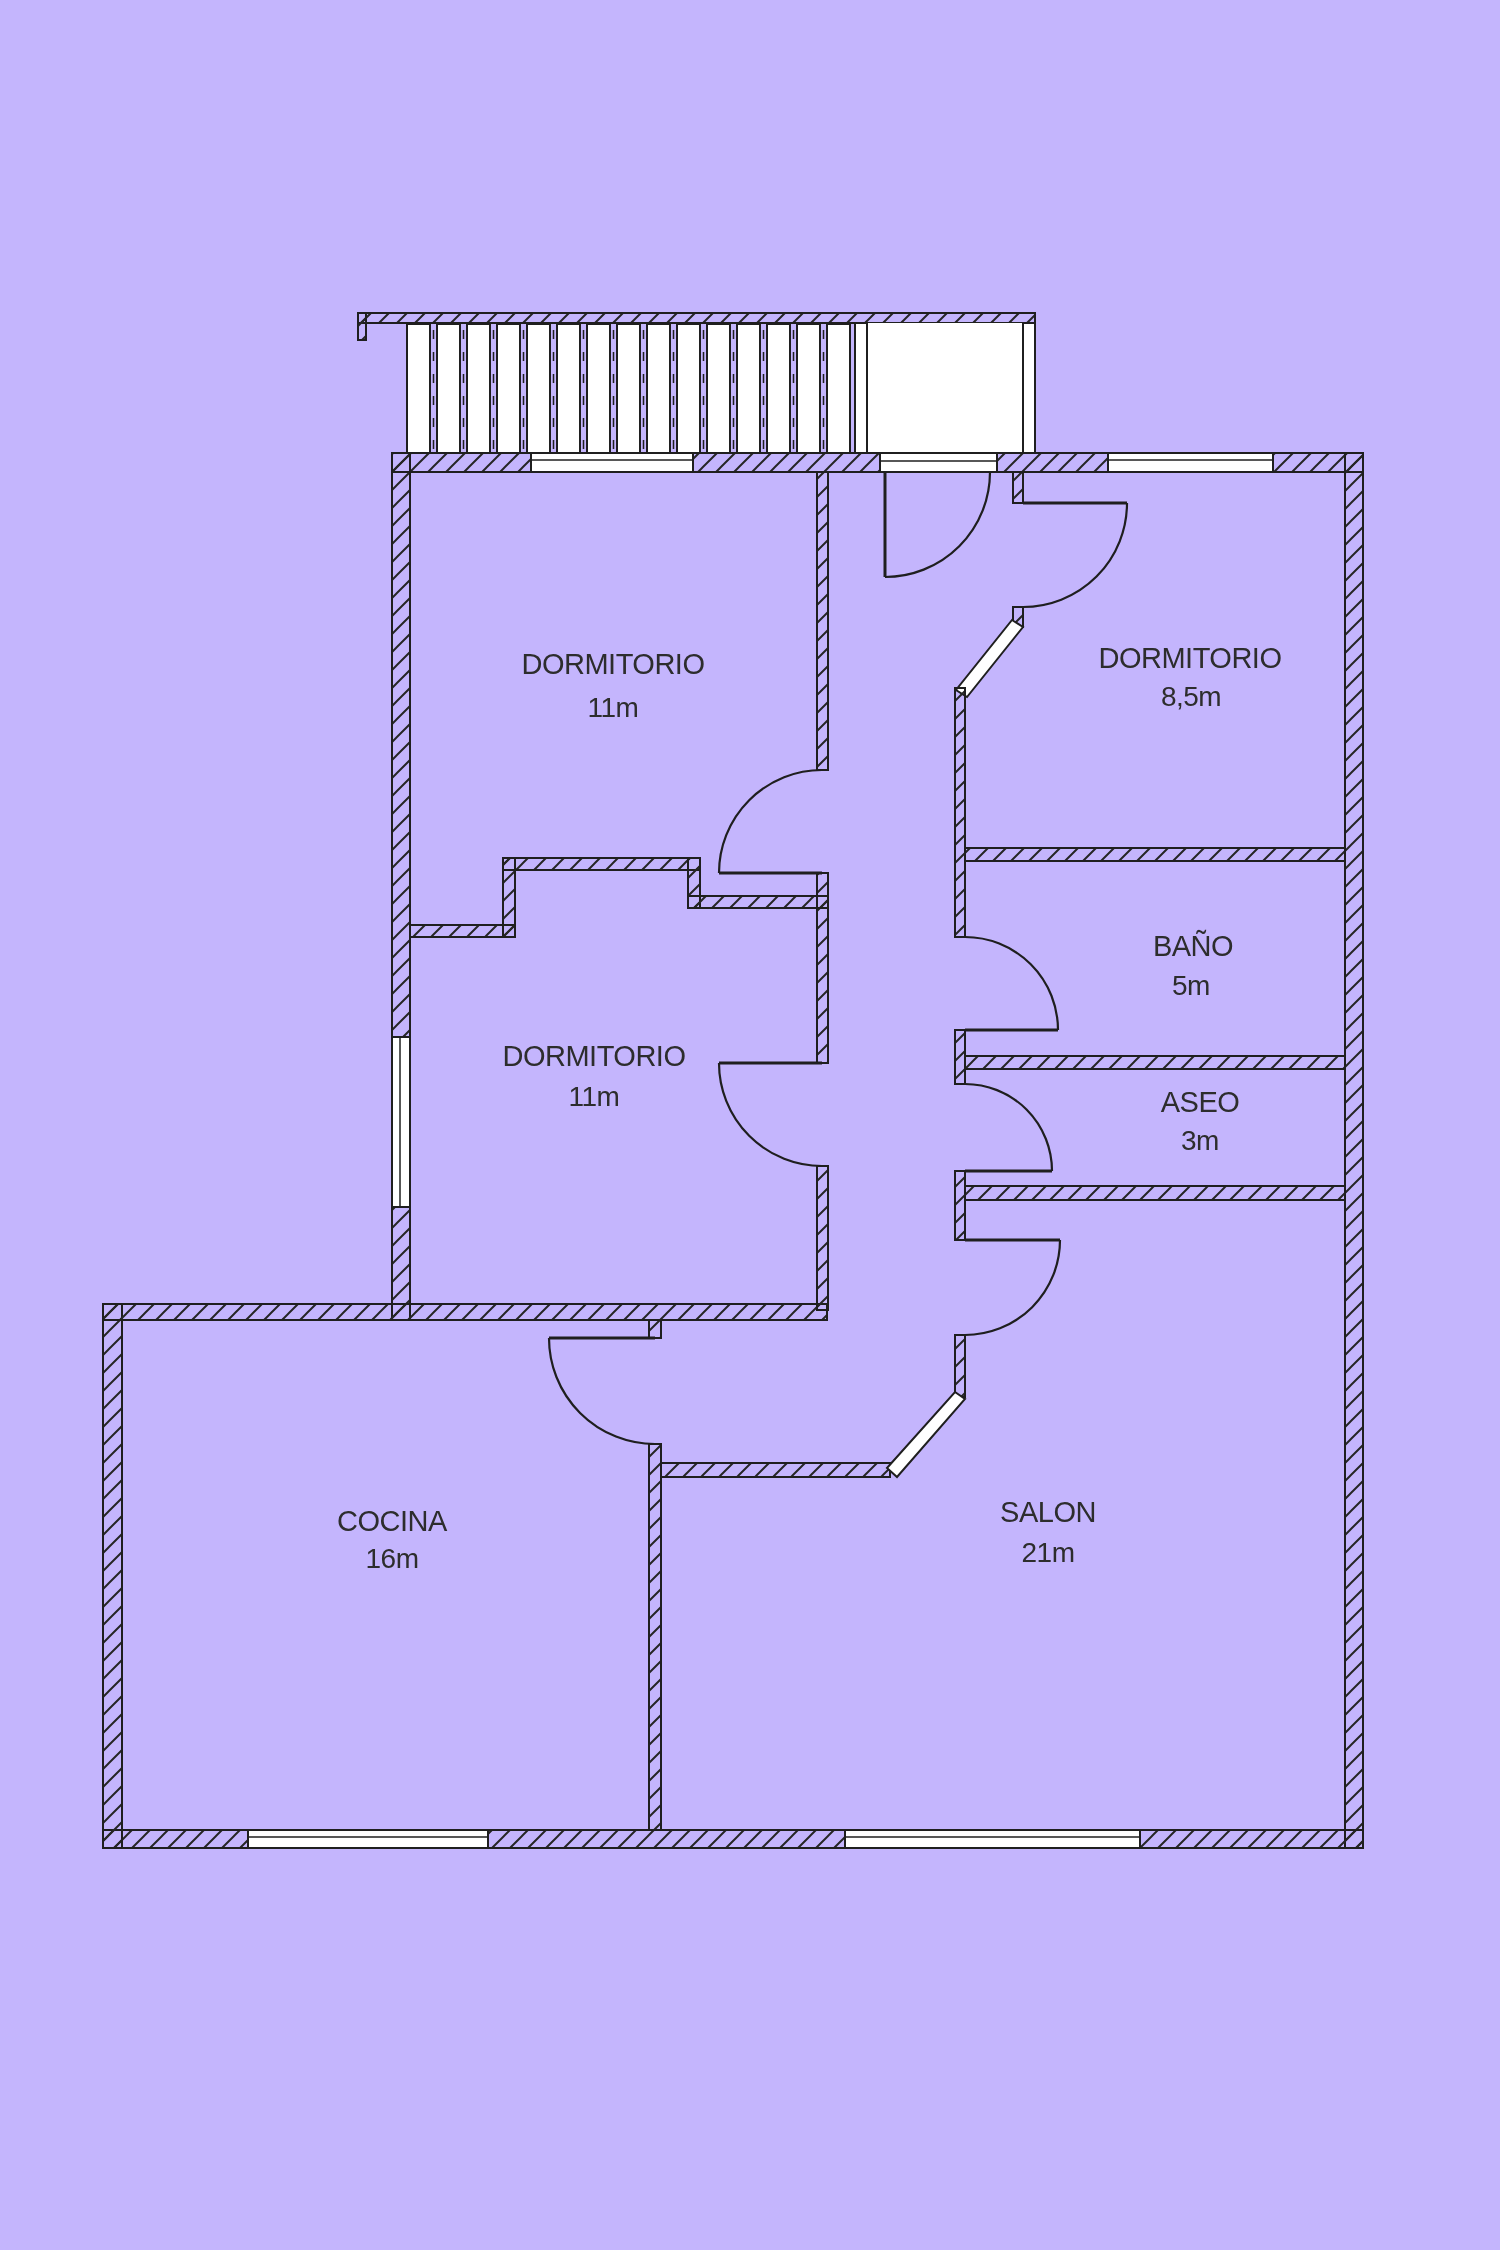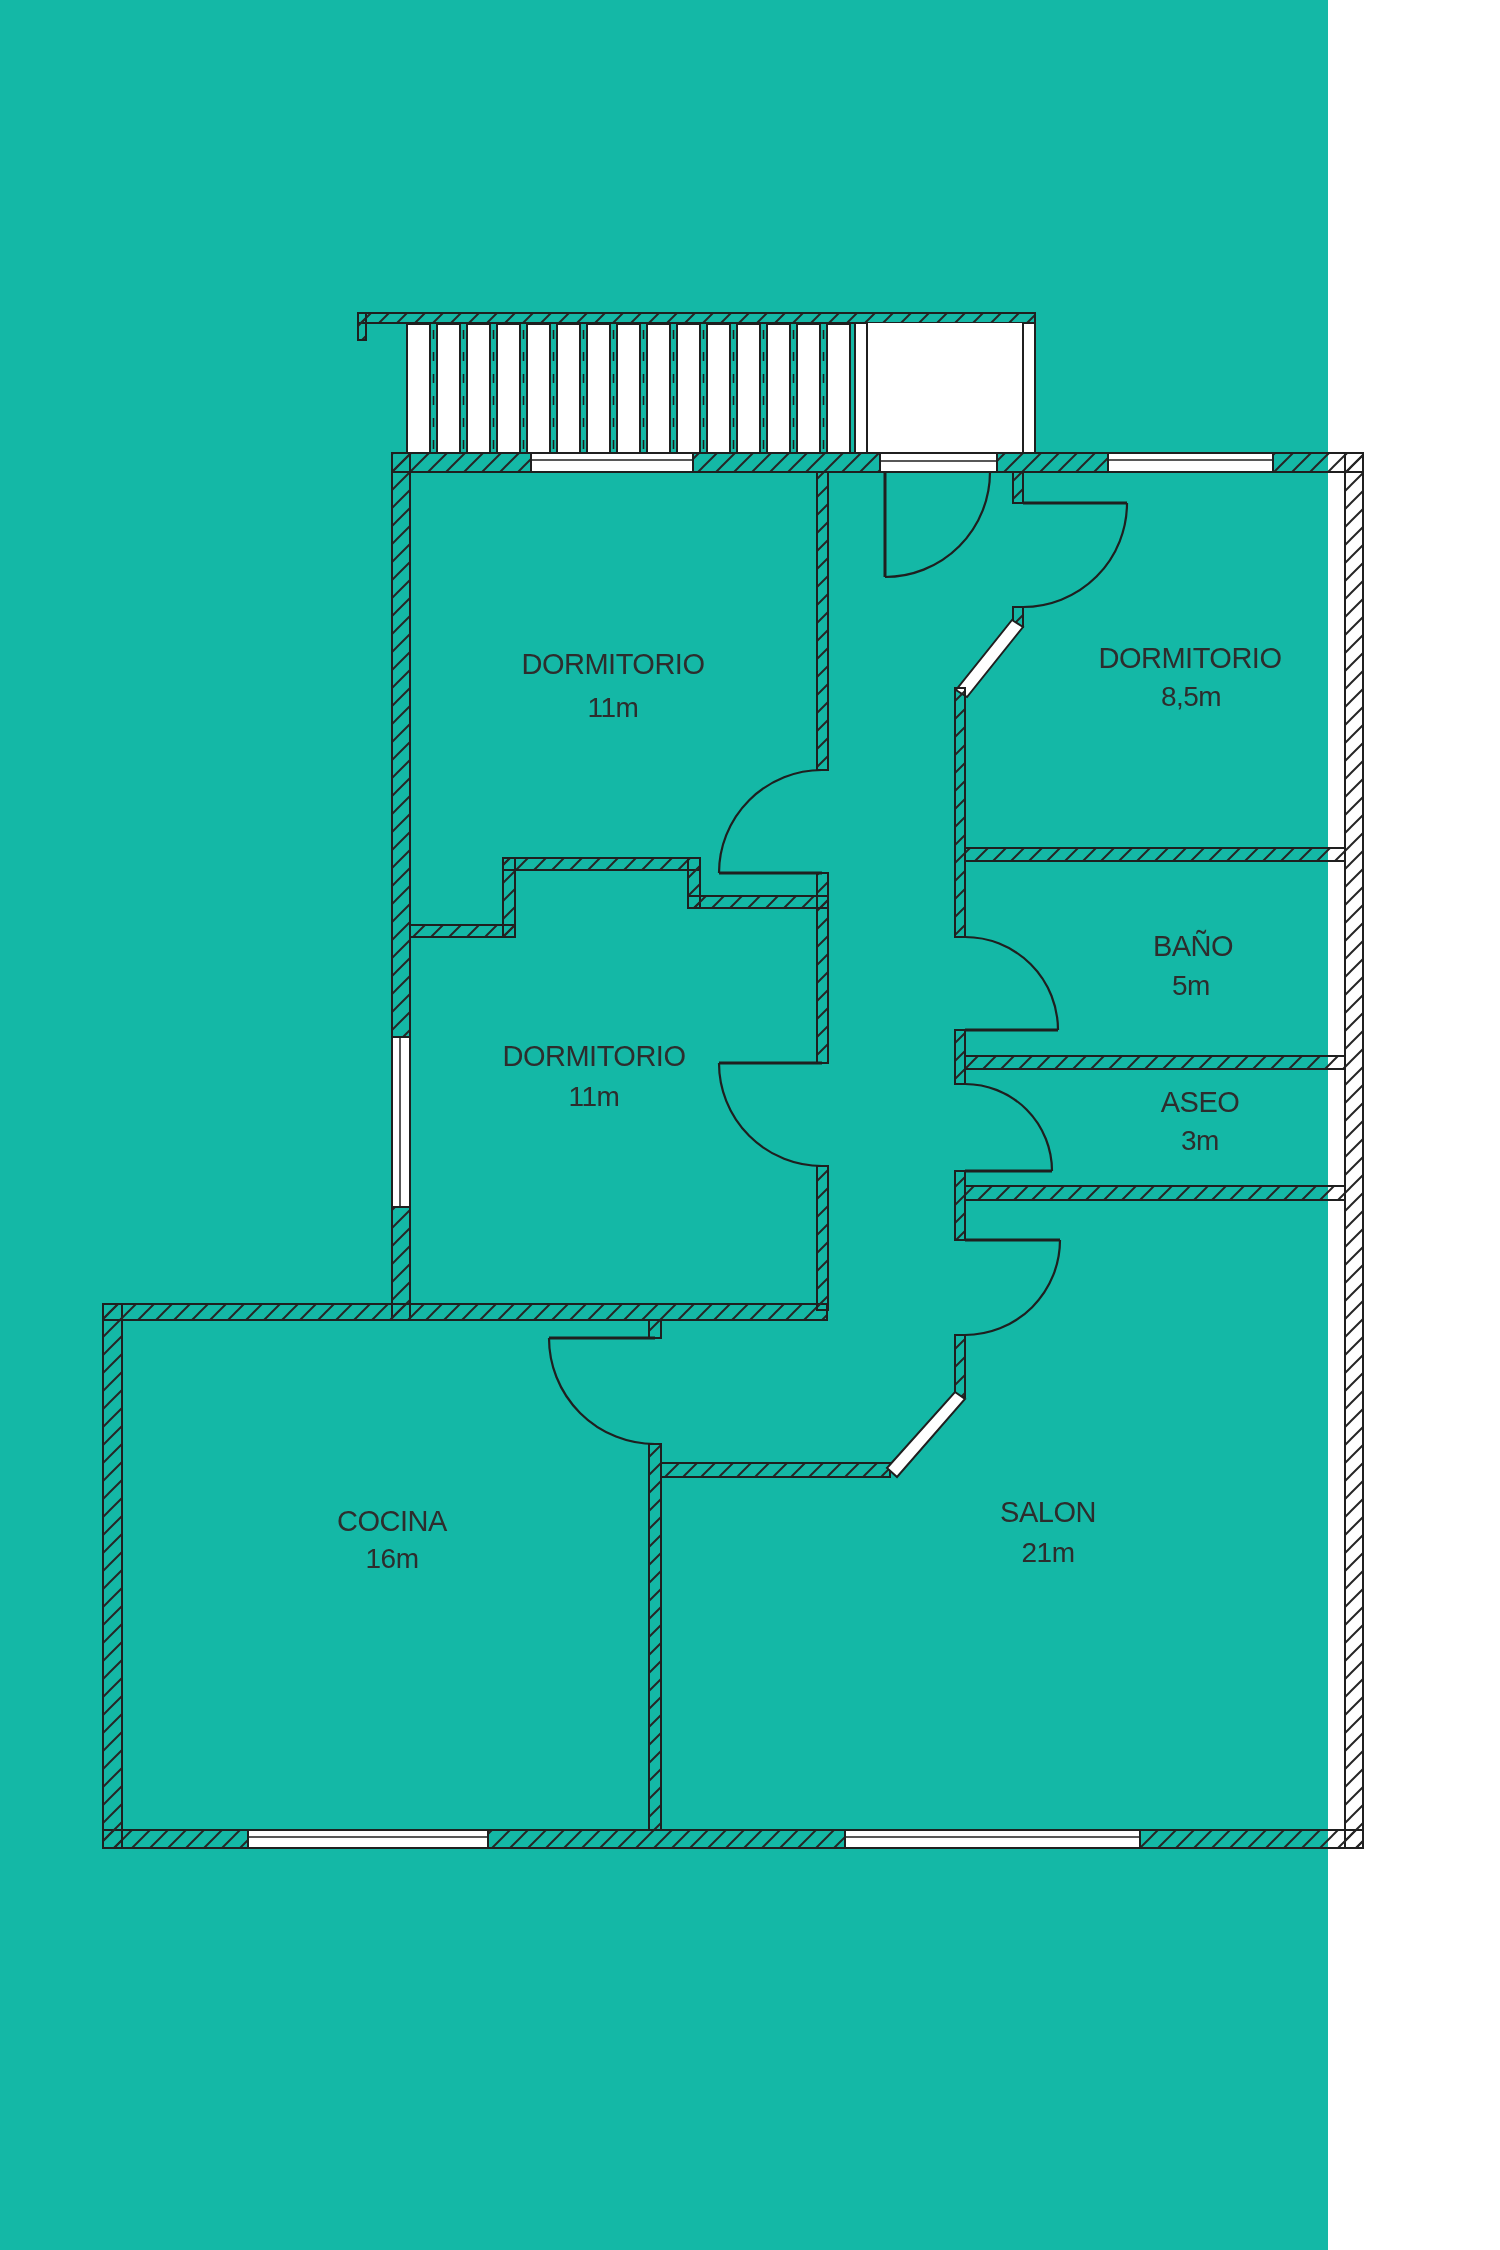--- a/index.html
+++ b/index.html
@@ -2,23 +2,23 @@
 <html><head>
 <meta charset="utf-8">
 <style>
   html, body {
     margin: 0;
     padding: 0;
     background: #ffffff;
     font-family: "Liberation Sans", sans-serif;
   }
   .page {
-    width: 1328px;
+    width: 1500px;
     height: 2250px;
-    background: #14b8a6;
+    background: #c4b5fd;
     position: relative;
   }
   svg { display: block; }
   .wall   { fill: url(#hatch); stroke: #1f1f1f; stroke-width: 2; }
   .wallw  { fill: #ffffff;     stroke: #1f1f1f; stroke-width: 2; }
   .win    { fill: #ffffff;     stroke: #1f1f1f; stroke-width: 2; }
   .winline{ stroke: #1f1f1f; stroke-width: 1.5; }
   .leaf   { stroke: #1f1f1f; stroke-width: 3;   fill: none; }
   .swing  { stroke: #1f1f1f; stroke-width: 2.2; fill: none; }
   .slat   { fill: #ffffff; stroke: #1f1f1f; stroke-width: 2; }

